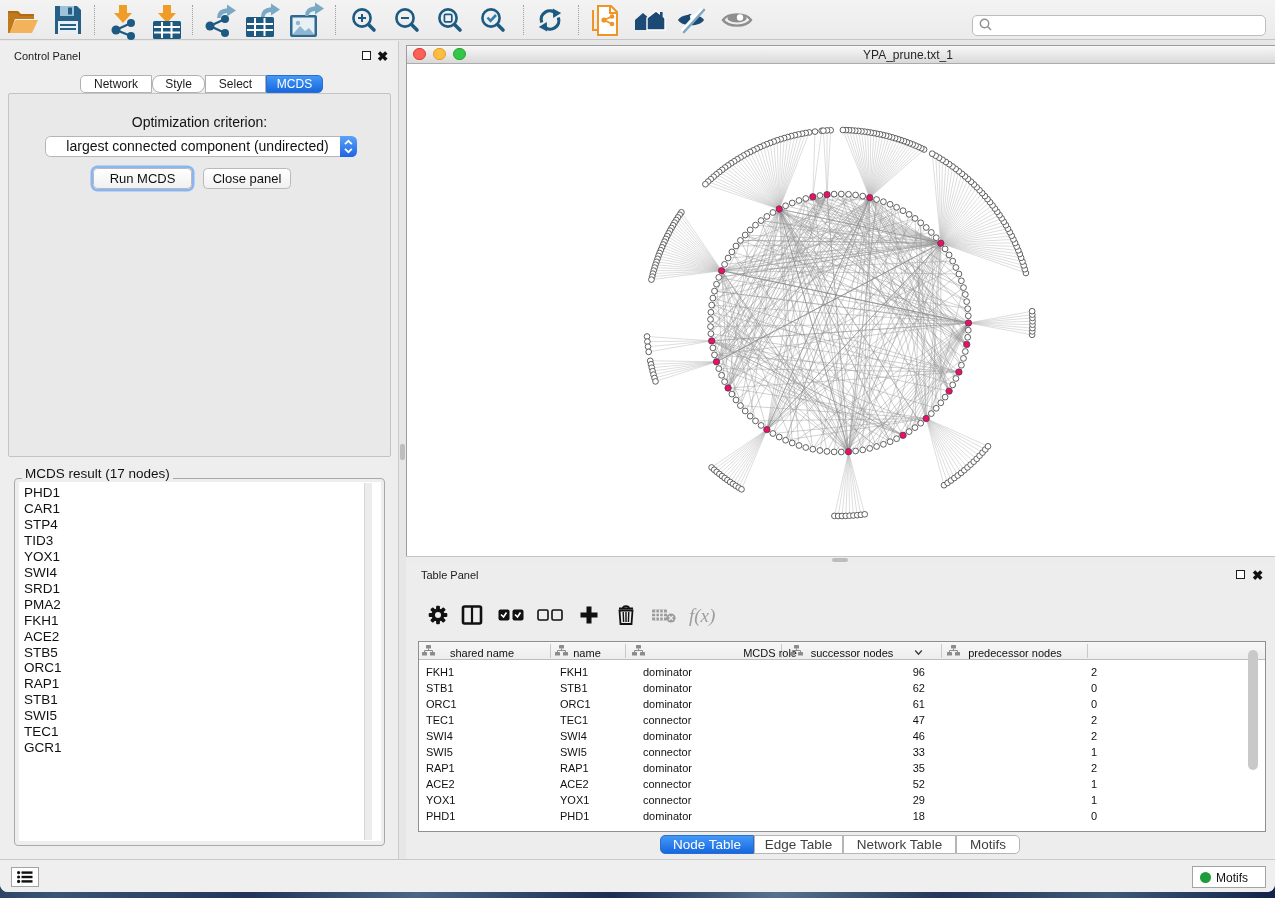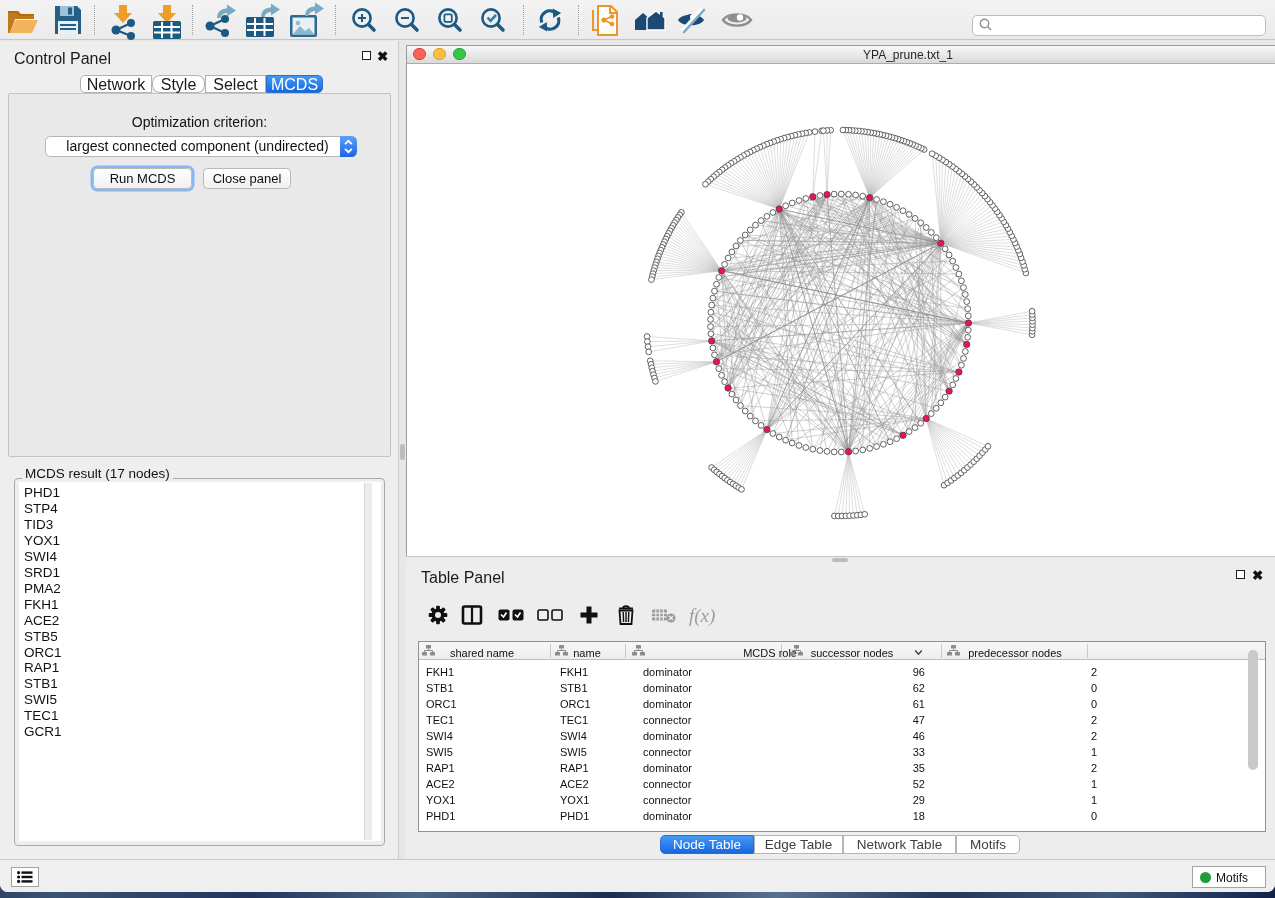--- a/index.html
+++ b/index.html
@@ -2,22 +2,22 @@
 <html><head><meta charset="utf-8"><style>
 *{margin:0;padding:0;box-sizing:border-box}
 html,body{width:1275px;height:898px;overflow:hidden}
 body{font-family:"Liberation Sans",sans-serif;background:linear-gradient(97deg,#17264a 0%,#3a5475 12%,#22345a 26%,#4a6585 38%,#1c2d52 52%,#56718e 64%,#243659 76%,#3e5878 88%,#12224a 100%);}
 .app{position:absolute;left:0;top:0;width:1275px;height:892px;background:#e7e7e7;border-radius:0 0 8px 8px;overflow:hidden}
 .abs{position:absolute}
 .toolbar{left:0;top:0;width:1275px;height:40px;background:linear-gradient(#f3f3f3,#ebebeb);border-bottom:1px solid #c6c6c6}
 .sep{top:5px;width:0;height:30px;border-left:1px dotted #9f9f9f}
 .searchbox{left:972px;top:15px;width:294px;height:21px;background:#fff;border:1px solid #bdbdbd;border-radius:5px}
 .cpanel{left:0;top:41px;width:399px;height:818px;background:#eeeeee;border-right:1px solid #c9c9c9}
-.ptitle{font-size:16px;color:#1b1b1b}
-.tab{position:absolute;top:75px;height:18px;background:#fff;border:1px solid #b1b1b1;color:#1b1b1b;font-size:16px;text-align:center;line-height:17px}
+.ptitle{font-size:11px;color:#1b1b1b}
+.tab{position:absolute;top:75px;height:18px;background:#fff;border:1px solid #b1b1b1;color:#1b1b1b;font-size:12px;text-align:center;line-height:17px}
 .tcontent{left:8px;top:93px;width:383px;height:364px;background:#e9e9e9;border:1px solid #c3c3c3;border-radius:2px}
 .combo{left:45px;top:136px;width:311px;height:21px;background:#fff;border:1px solid #b5b5b5;border-radius:5.5px;font-size:14px;color:#111;text-align:center;line-height:19.5px;padding-right:6px}
 .combocap{left:340px;top:136px;width:16.5px;height:21px;background:linear-gradient(#5ba3f8,#1d63e6);border-radius:0 5.5px 5.5px 0}
 .btn{position:absolute;top:168px;height:21px;background:linear-gradient(#ffffff,#f0f0f0);border:1px solid #b9b9b9;border-radius:4.5px;font-size:13px;color:#111;text-align:center;line-height:19px}
 .fset{left:14px;top:478px;width:371px;height:368px;border:1px solid #a9a9a9;border-radius:4px}
 .flist{left:19px;top:482px;width:362px;height:359px;background:#fff;font-size:13.5px;color:#111;line-height:15.95px;padding:3px 0 0 5px}
 .legend{left:22px;top:466px;background:#eeeeee;font-size:13.5px;color:#111;padding:0 3px}
 .netwin{left:406px;top:45px;width:869px;height:516px;background:#fff;border:1px solid #9c9c9c;border-right:none}
 .ntitle{left:0;top:0;width:868px;height:18px;background:linear-gradient(#f8f8f8,#d9d9d9);border-bottom:1px solid #acacac}
 .light{position:absolute;top:47.5px;width:12.5px;height:12.5px;border-radius:50%}
@@ -170,20 +170,21 @@
     <div class="abs combo">largest connected component (undirected)</div>
     <div class="abs combocap"></div>
     <svg class="abs" style="left:341px;top:139px" width="15" height="15" viewBox="0 0 15 15">
       <path d="M4 5.2 L7.4 1.8 L10.8 5.2 M4 9.8 L7.4 13.2 L10.8 9.8" stroke="#fff" stroke-width="1.8" fill="none"></path>
     </svg>
     <div class="btn" style="left:93px;width:99px;box-shadow:0 0 0 2.5px #8ab5f3">Run MCDS</div>
     <div class="btn" style="left:203px;width:88px">Close panel</div>
     <div class="abs fset"></div>
     <div class="abs flist">
       <div>PHD1</div>
+      <div>CAR1</div>
       <div>STP4</div>
       <div>TID3</div>
       <div>YOX1</div>
       <div>SWI4</div>
       <div>SRD1</div>
       <div>PMA2</div>
       <div>FKH1</div>
       <div>ACE2</div>
       <div>STB5</div>
       <div>ORC1</div>

